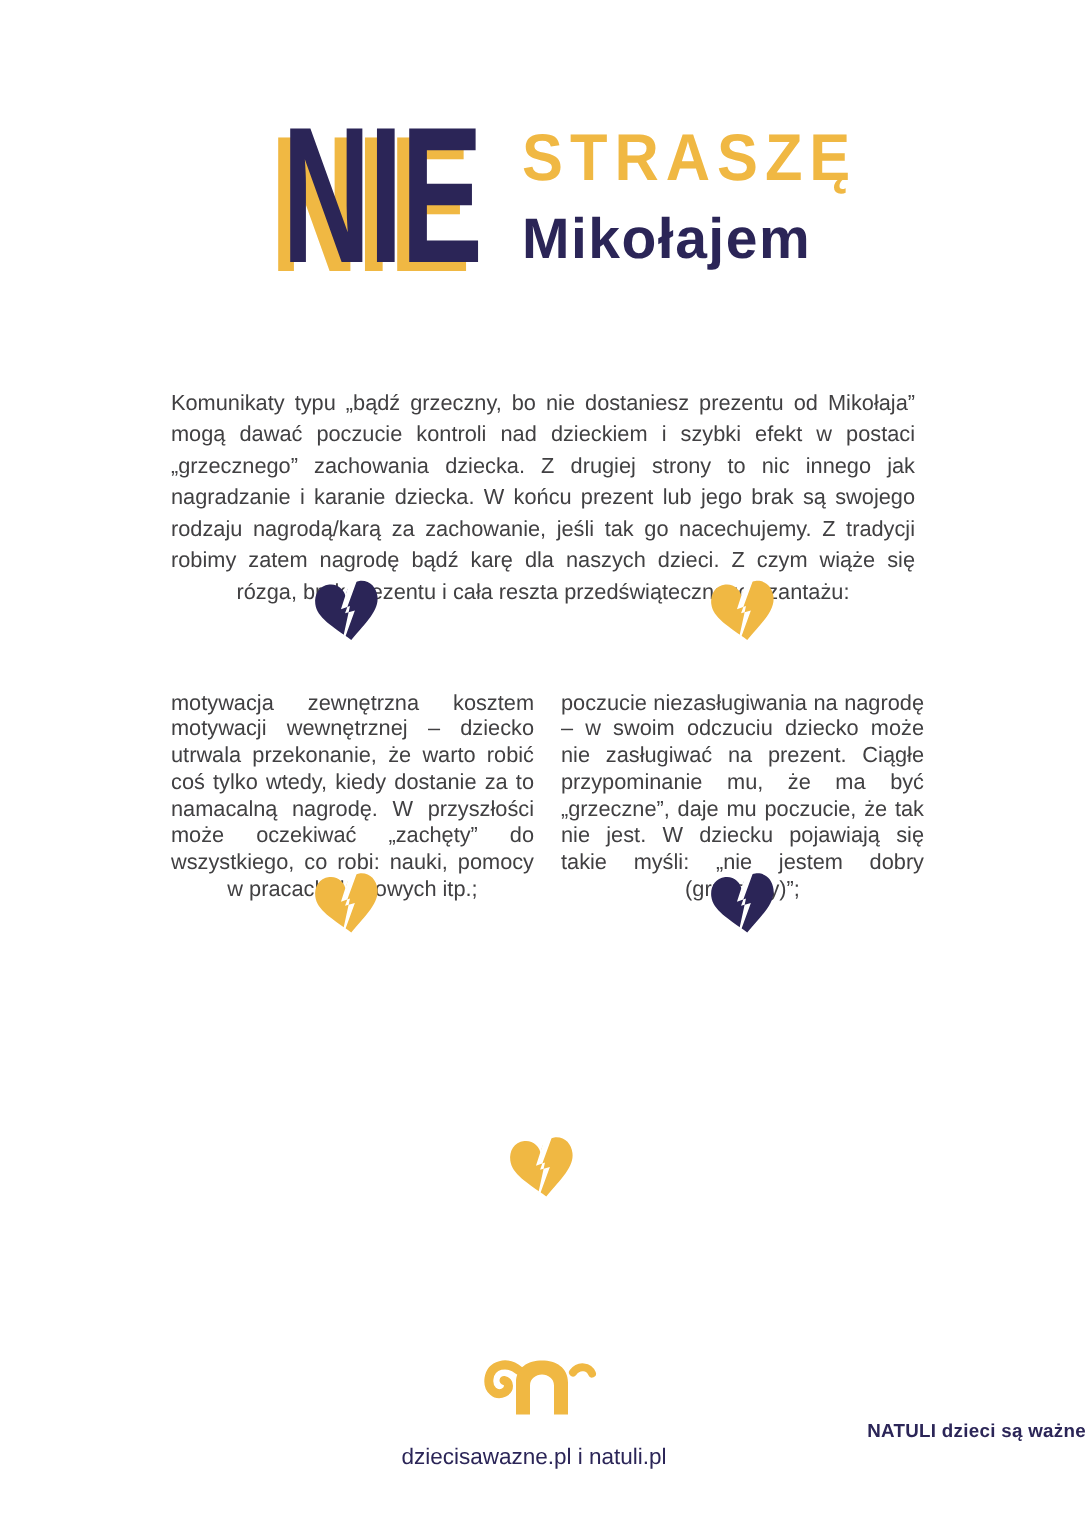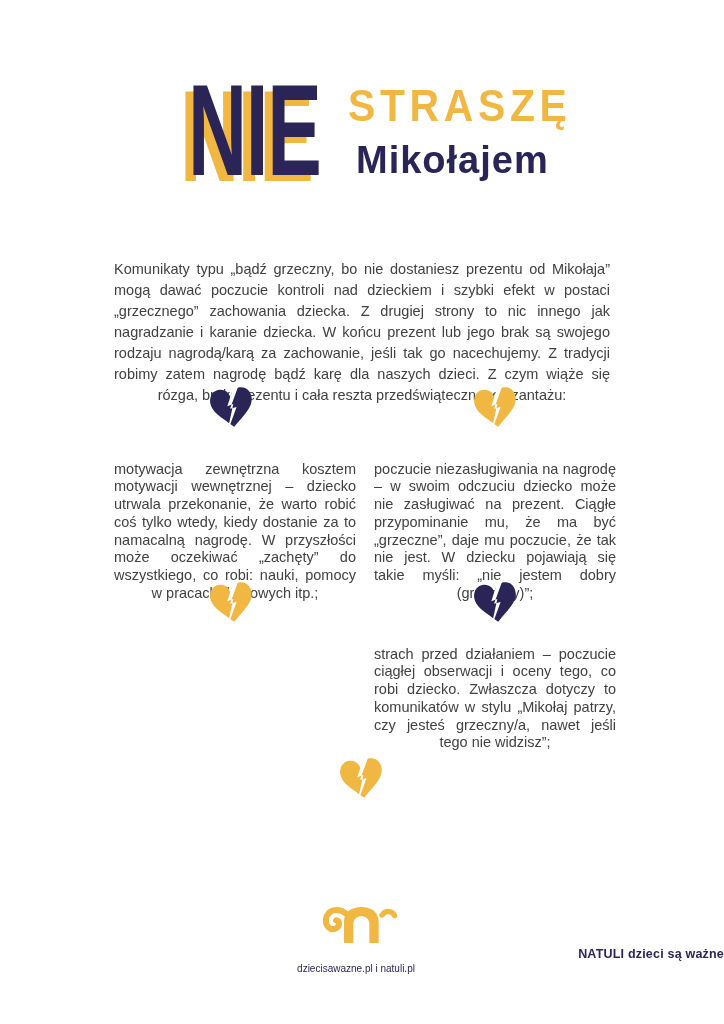--- a/index.html
+++ b/index.html
@@ -26,21 +26,21 @@
   }
   .title-strasze{
     position:absolute;left:348px;top:84px;
     font-size:44px;font-weight:bold;line-height:1;
     color:var(--yellow);
     letter-spacing:5px;
     transform:scaleX(0.93);transform-origin:left top;
     white-space:nowrap;
   }
   .title-mikolajem{
-    position:absolute;left:356px;top:141px;
+    position:absolute;left:348px;top:141px;
     font-size:38px;font-weight:bold;line-height:1;
     color:var(--navy);
     letter-spacing:1px;
     white-space:nowrap;
   }
   
   .intro{
     position:absolute;left:114px;top:244px;width:496px;
     font-size:14.5px;line-height:21px;
     text-align:justify;text-align-last:center;
@@ -74,21 +74,21 @@
   .footer-logo svg{width:100%;height:100%;display:block;}
   .footer-brand{
     position:absolute;left:0;top:947px;width:724px;
     text-align:right;
     font-size:12.5px;font-weight:bold;color:var(--navy);
     letter-spacing:0.2px;
   }
   .footer-links{
     position:absolute;left:0;top:963px;width:712px;
     text-align:center;
-    font-size:10px;color:var(--navy);
+    font-size:15px;color:var(--navy);
   }
 </style>
 </head>
 <body>
 
 <div class="page">
 
   <div class="title-nie">NIE</div>
   <div class="title-strasze">STRASZĘ</div>
   <div class="title-mikolajem">Mikołajem</div>
@@ -117,21 +117,20 @@
       <path fill="#ffffff" d="M61 0 L41 43 L54 40 L33 100 L60 47 L46 49 L71 0 Z"></path>
     </svg>
   </span>
 
   <span class="heart" id="heart-3" style="color: rgb(43, 37, 87);">
     <svg viewBox="0 0 100 100" aria-hidden="true">
       <path fill="currentColor" d="M50 30 C50 16 40.5 7 29 7 C14.5 7 6.5 18.5 6.5 31.5 C6.5 50.5 26 65 50 87 C74 65 93.5 50.5 93.5 31.5 C93.5 18.5 85.5 7 71 7 C59.5 7 50 16 50 30 Z"></path>
       <path fill="#ffffff" d="M61 0 L41 43 L54 40 L33 100 L60 47 L46 49 L71 0 Z"></path>
     </svg>
   </span>
-  <p class="reason-text" id="text-3">strach przed działaniem – poczucie ciągłej obserwacji i oceny tego, co robi dziecko. Zwłaszcza dotyczy to komunikatów w stylu „Mikołaj patrzy, czy jesteś grzeczny/a, nawet jeśli tego nie widzisz”;</p>
 
   <span class="heart" id="heart-4" style="color: rgb(240, 184, 67);">
     <svg viewBox="0 0 100 100" aria-hidden="true">
       <path fill="currentColor" d="M50 30 C50 16 40.5 7 29 7 C14.5 7 6.5 18.5 6.5 31.5 C6.5 50.5 26 65 50 87 C74 65 93.5 50.5 93.5 31.5 C93.5 18.5 85.5 7 71 7 C59.5 7 50 16 50 30 Z"></path>
       <path fill="#ffffff" d="M61 0 L41 43 L54 40 L33 100 L60 47 L46 49 L71 0 Z"></path>
     </svg>
   </span>
 
   <span class="footer-logo">
     <svg viewBox="0 0 120 66" aria-hidden="true">

